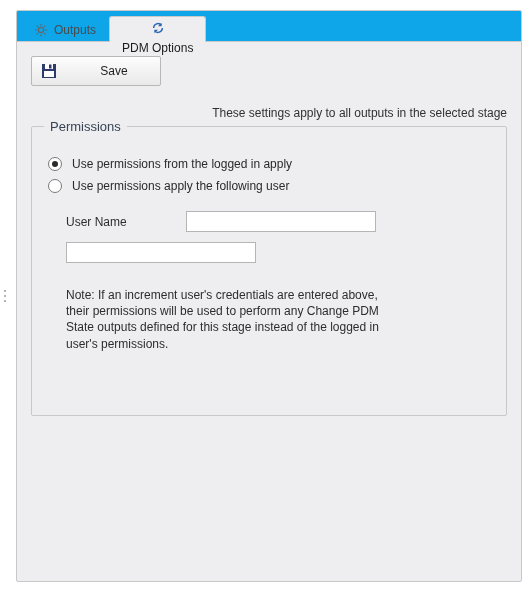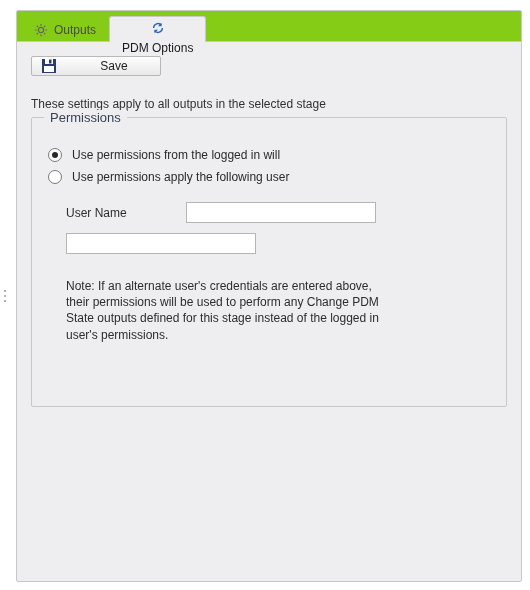--- a/index.html
+++ b/index.html
@@ -36,21 +36,21 @@
     gap: 3px;
   }
   .drag-dots span {
     width: 2px; height: 2px; background: #9a9a9a; border-radius: 50%;
   }
   
   .tabs {
     display: flex;
     align-items: flex-end;
     padding: 4px 4px 0 4px;
-    background: #84cc16;
+    background: #0ea5e9;
     border-bottom: 1px solid #c8c8c8;
   }
   .tab {
     display: flex;
     align-items: center;
     gap: 6px;
     padding: 4px 12px;
     border: 1px solid transparent;
     border-bottom: none;
     color: #4a4a4a;
@@ -71,32 +71,33 @@
   
   .body {
     padding: 14px;
   }
   .save-btn {
     display: inline-flex;
     align-items: center;
     background: linear-gradient(#fdfdfd,#e9e9e9);
     border: 1px solid #b8b8b8;
     border-radius: 2px;
-    height: 20px;
+    height: 30px;
     width: 130px;
     padding: 0 8px;
     cursor: pointer;
     gap: 18px;
   }
   .save-btn .icon {
     width:18px; height:18px; display:flex; align-items:center; justify-content:center;
   }
   .save-btn .lbl { flex:1; text-align:center; font-size:12px; color:#222; }
   .desc {
     color: #313131;
+    text-align: right;
   }
   .checkbox-row {
     display:flex; align-items:center; gap:8px; margin: 28px 0 24px 0;
   }
   .checkbox {
     width:16px; height:16px; border:1px solid #a9a9a9; background:#fff; border-radius:2px;
   }
   .fieldset {
     border: 1px solid #c8c8c8;
     border-radius: 2px;
@@ -185,34 +186,34 @@
 
     <div style="height:20px"></div>
     <div class="desc">These settings apply to all outputs in the selected stage</div>
 
 
     <div class="fieldset">
       <div class="legend">Permissions</div>
 
       <div class="radio-row">
         <span class="radio checked"></span>
-        <span>Use permissions from the logged in will</span>
+        <span>Use permissions from the logged in apply</span>
       </div>
 
       <div class="radio-row" style="margin-bottom:18px;">
         <span class="radio"></span>
         <span>Use permissions apply the following user</span>
       </div>
 
       <div class="field-row">
         <label>User Name</label>
         <input type="text" value="" style="">
       </div>
 
       <div class="field-row">
         <input type="password" value="" style="">
       </div>
 
-      <div class="note">Note: If an alternate user's credentials are entered above, their permissions will be used to perform any Change PDM State outputs defined for this stage instead of the logged in user's permissions.</div>
+      <div class="note">Note: If an increment user's credentials are entered above, their permissions will be used to perform any Change PDM State outputs defined for this stage instead of the logged in user's permissions.</div>
     </div>
 
   </div>
 </div>
 
 </body></html>

